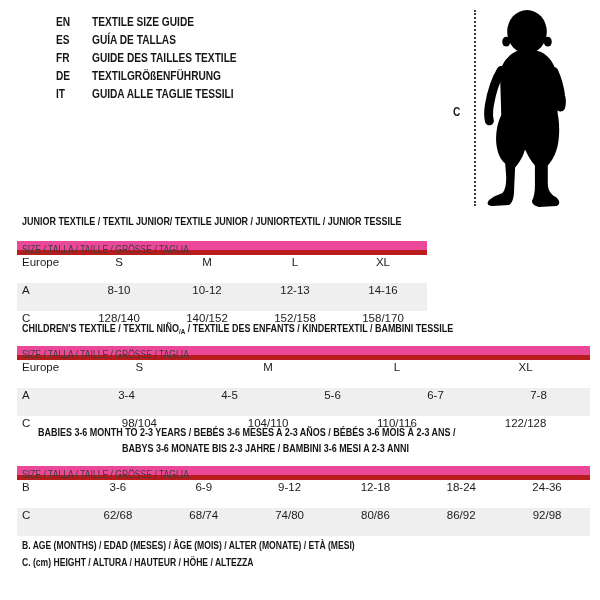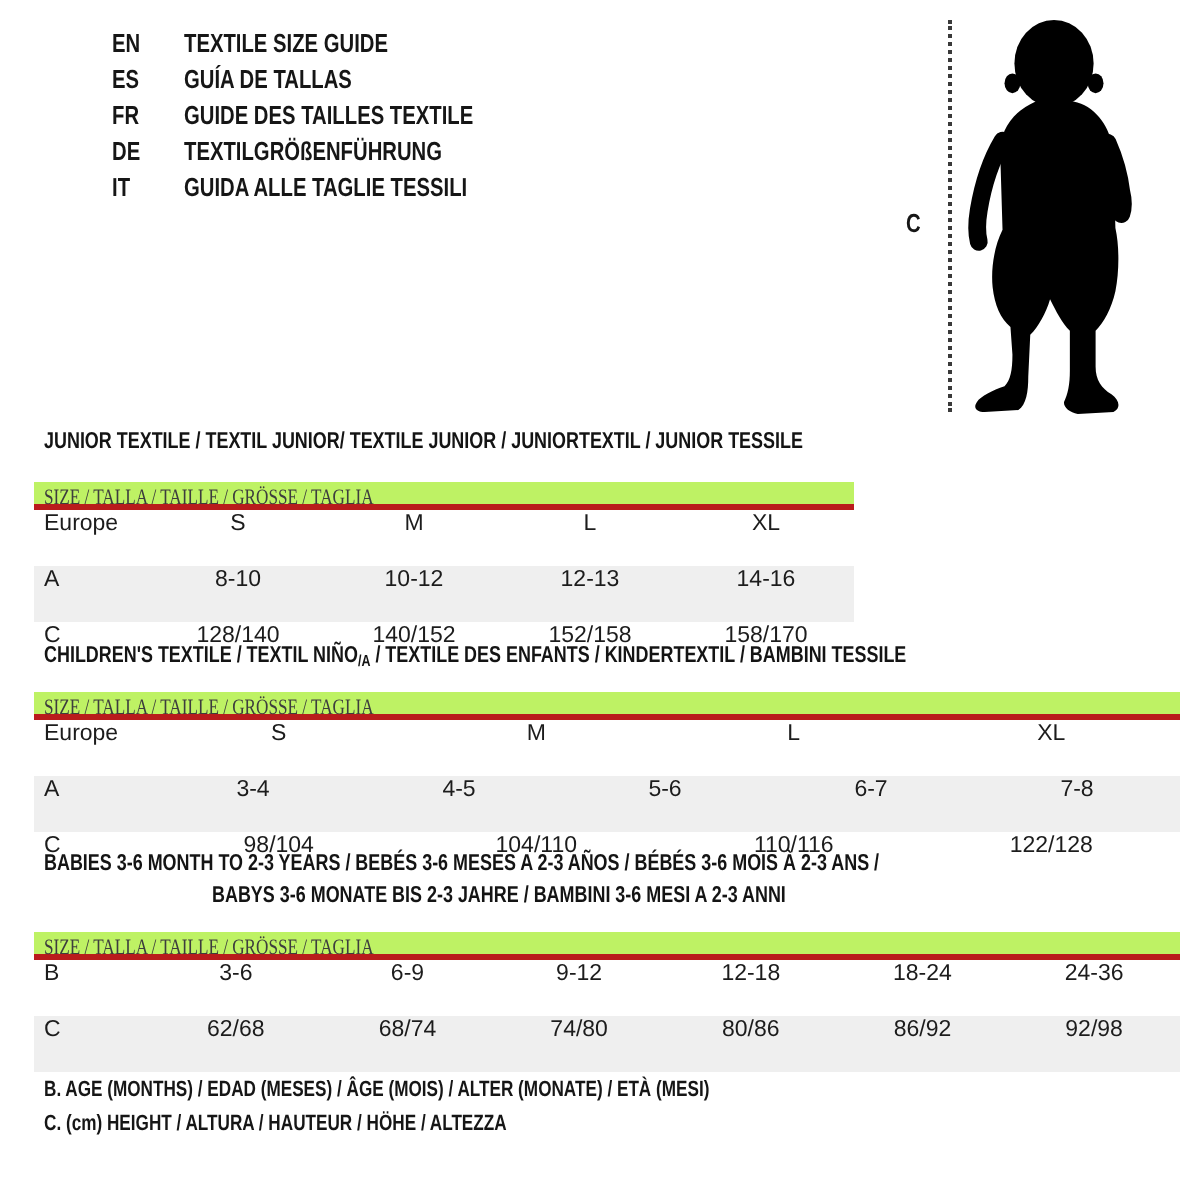--- a/index.html
+++ b/index.html
@@ -21,28 +21,28 @@
   .height-line{left:474px;top:10px;height:196px;width:0;border-left:2px dotted #3a3a3a;}
   .measure-label{left:453px;top:104px;font-weight:bold;font-size:13px;}
   .baby-svg{left:478px;top:8px;width:100px;height:200px;}
 
   
   .table-title{font-weight:bold;font-size:11.5px;color:#141414;}
   .title-line{height:16px;line-height:16px;text-align:center;}
   .title-line .sub{font-size:8px;vertical-align:-2px;}
   .ttl-junior{left:22px;top:213px;}
   .ttl-children{left:22px;top:320px;}
-  .ttl-babies{left:22px;top:424px;}
+  .ttl-babies{left:38px;top:424px;}
 
   
   .size-table{position:absolute;}
   .tbl-junior{left:17px;top:241px;width:410px;}
   .tbl-children{left:17px;top:346px;width:573px;}
   .tbl-babies{left:17px;top:466px;width:573px;}
-  .band{height:14px;line-height:14px;background:#bef264;border-bottom:3px solid #b91c1c;padding-left:5px;box-sizing:border-box;font-family:Liberation Serif, serif;}
+  .band{height:14px;line-height:14px;background:#ec4899;border-bottom:5px solid #b91c1c;padding-left:5px;box-sizing:border-box;}
   .band-text{font-size:11px;color:#3d3d3d;}
   .trow{display:flex;height:28px;line-height:15px;font-size:11.5px;color:#1c1c1c;}
   .trow.shaded{background:#efefef;}
   .tlabel{width:58px;flex:none;padding-left:5px;box-sizing:border-box;}
   .tcell{flex:1;text-align:center;}
 
   
   .footnotes{left:22px;top:537px;}
   .footnote{height:17px;line-height:17px;font-weight:bold;font-size:11px;}
 </style>

